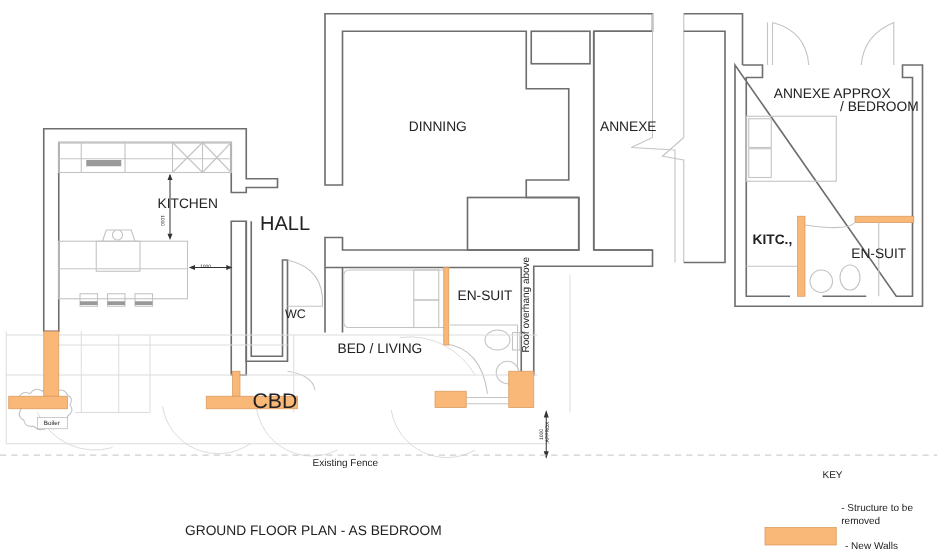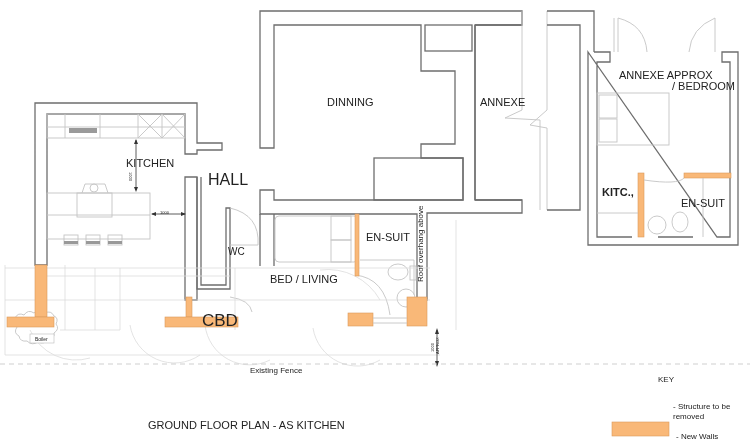--- a/index.html
+++ b/index.html
@@ -134,17 +134,17 @@
 <div class="overlay" style="left:681px;top:197px;font-size:11px;">EN-SUIT</div>
 
 <div class="overlay" style="left:35px;top:336px;font-size:5px;">Boiler</div>
 <div class="overlay" style="left:250px;top:366px;font-size:8px;">Existing Fence</div>
 <div class="overlay" style="left:416px;top:282px;font-size:8px;transform:rotate(-90deg);transform-origin:0 0;">Roof overhang above</div>
 <div class="overlay" style="left:133px;top:172px;font-size:4px;transform:rotate(90deg);transform-origin:0 0;">1000</div>
 <div class="overlay" style="left:160px;top:210px;font-size:4px;">1000</div>
 <div class="overlay" style="left:430px;top:352px;font-size:4px;transform:rotate(-90deg);transform-origin:0 0;">1000</div>
 <div class="overlay" style="left:435px;top:354px;font-size:4px;transform:rotate(-90deg);transform-origin:0 0;">APPROX</div>
 
-<div class="overlay" style="left:148px;top:419px;font-size:11px;">GROUND FLOOR PLAN - AS KITCHEN</div>
+<div class="overlay" style="left:148px;top:419px;font-size:11px;">GROUND FLOOR PLAN - AS BEDROOM</div>
 
 <div class="overlay" style="left:658px;top:375px;font-size:8px;font-weight:normal;">KEY</div>
 <div class="overlay" style="left:673px;top:392px;font-size:8px;width:70px;white-space:normal;line-height:10px;margin-top:10px;">- Structure to be removed</div>
 <div class="overlay" style="left:676px;top:432px;font-size:8px;">- New Walls</div>
 
 </body></html>

